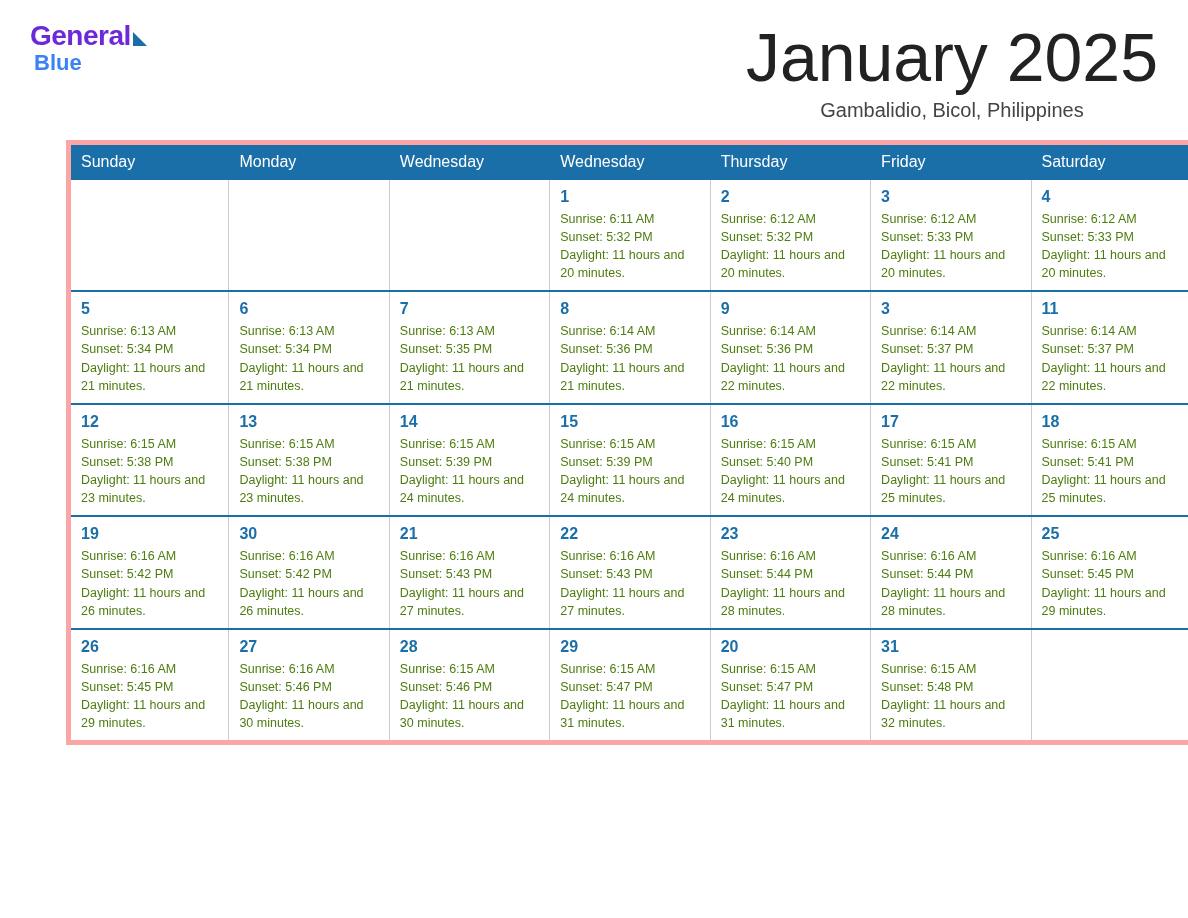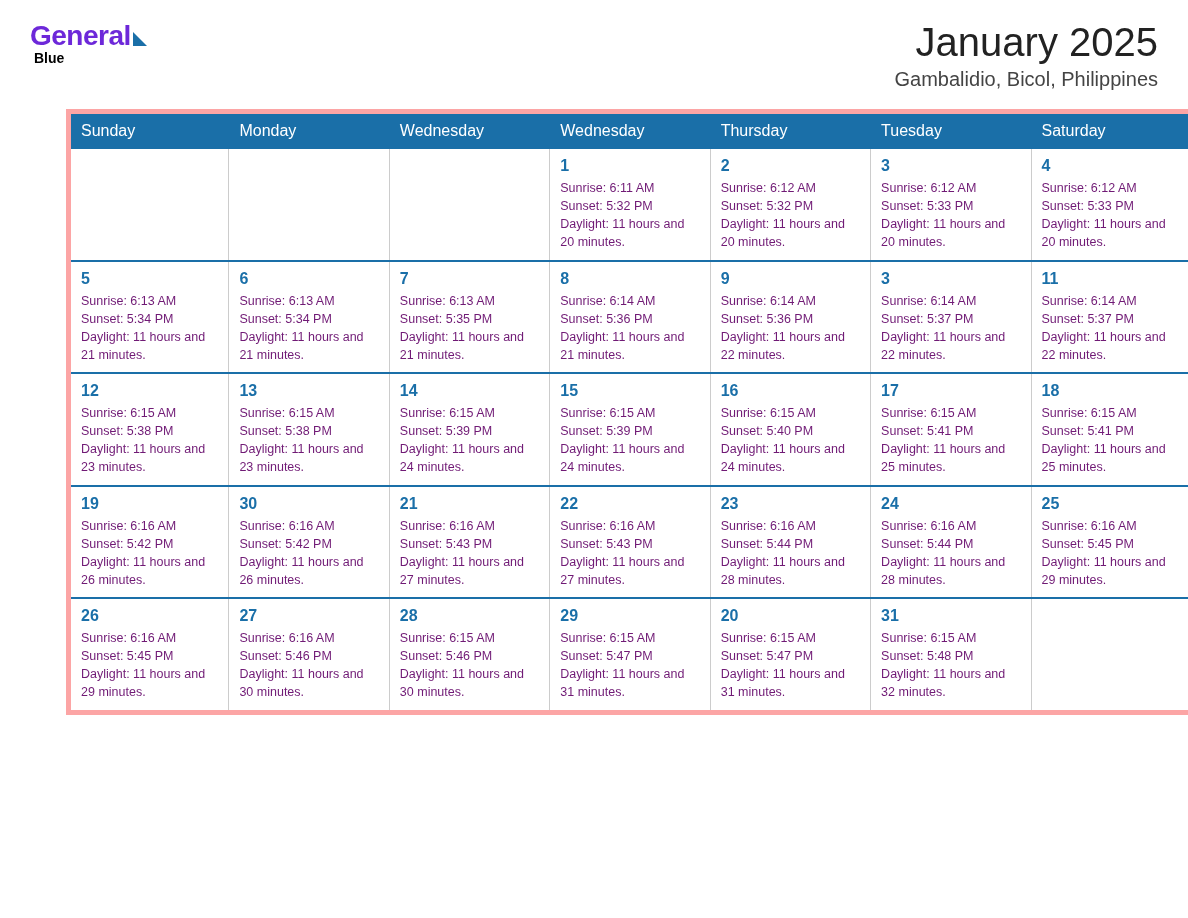--- a/index.html
+++ b/index.html
@@ -35,31 +35,31 @@
     .logo-triangle {
       width: 0;
       height: 0;
       border-left: 14px solid #1a6fa8;
       border-top: 14px solid transparent;
       border-bottom: 0px solid transparent;
       margin-left: 2px;
       margin-top: 6px;
     }
     .logo-blue {
-      font-size: 14px;
+      font-size: 22px;
       font-weight: bold;
-      color: #000000;
+      color: #3b82f6;
       margin-left: 4px;
       margin-top: -2px;
     }
     .title-section {
       text-align: right;
     }
     .month-title {
-      font-size: 40px;
+      font-size: 68px;
       font-weight: normal;
       color: #222;
       line-height: 1.1;
     }
     .location {
       font-size: 20px;
       color: #444;
       margin-top: 4px;
       text-align: center;
     }
@@ -88,21 +88,21 @@
       color: #222;
     }
     .day-num {
       font-size: 16px;
       font-weight: bold;
       color: #1a6fa8;
       margin-bottom: 4px;
     }
     .day-info {
       font-size: 12.5px;
-      color: #701a75;
+      color: #4d7c0f;
       line-height: 1.45;
     }
     .empty-cell {
       background: #fff;
     }
     .row-divider td {
       border-top: 2px solid #1a6fa8;
     }
   </style>
 </head>
@@ -124,21 +124,21 @@
 
 <table class="calendar">
   <thead>
     <tr>
 
     <th>Sunday</th>
         <th>Monday</th>
         <th>Wednesday</th>
         <th>Wednesday</th>
         <th>Thursday</th>
-        <th>Tuesday</th>
+        <th>Friday</th>
         <th>Saturday</th>
       </tr>
   </thead>
   <tbody id="calendar-body">
   <tr>
         <td class="empty-cell"></td>
         <td class="empty-cell"></td>
         <td class="empty-cell"></td>
         <td>
           <div class="day-num">1</div>

